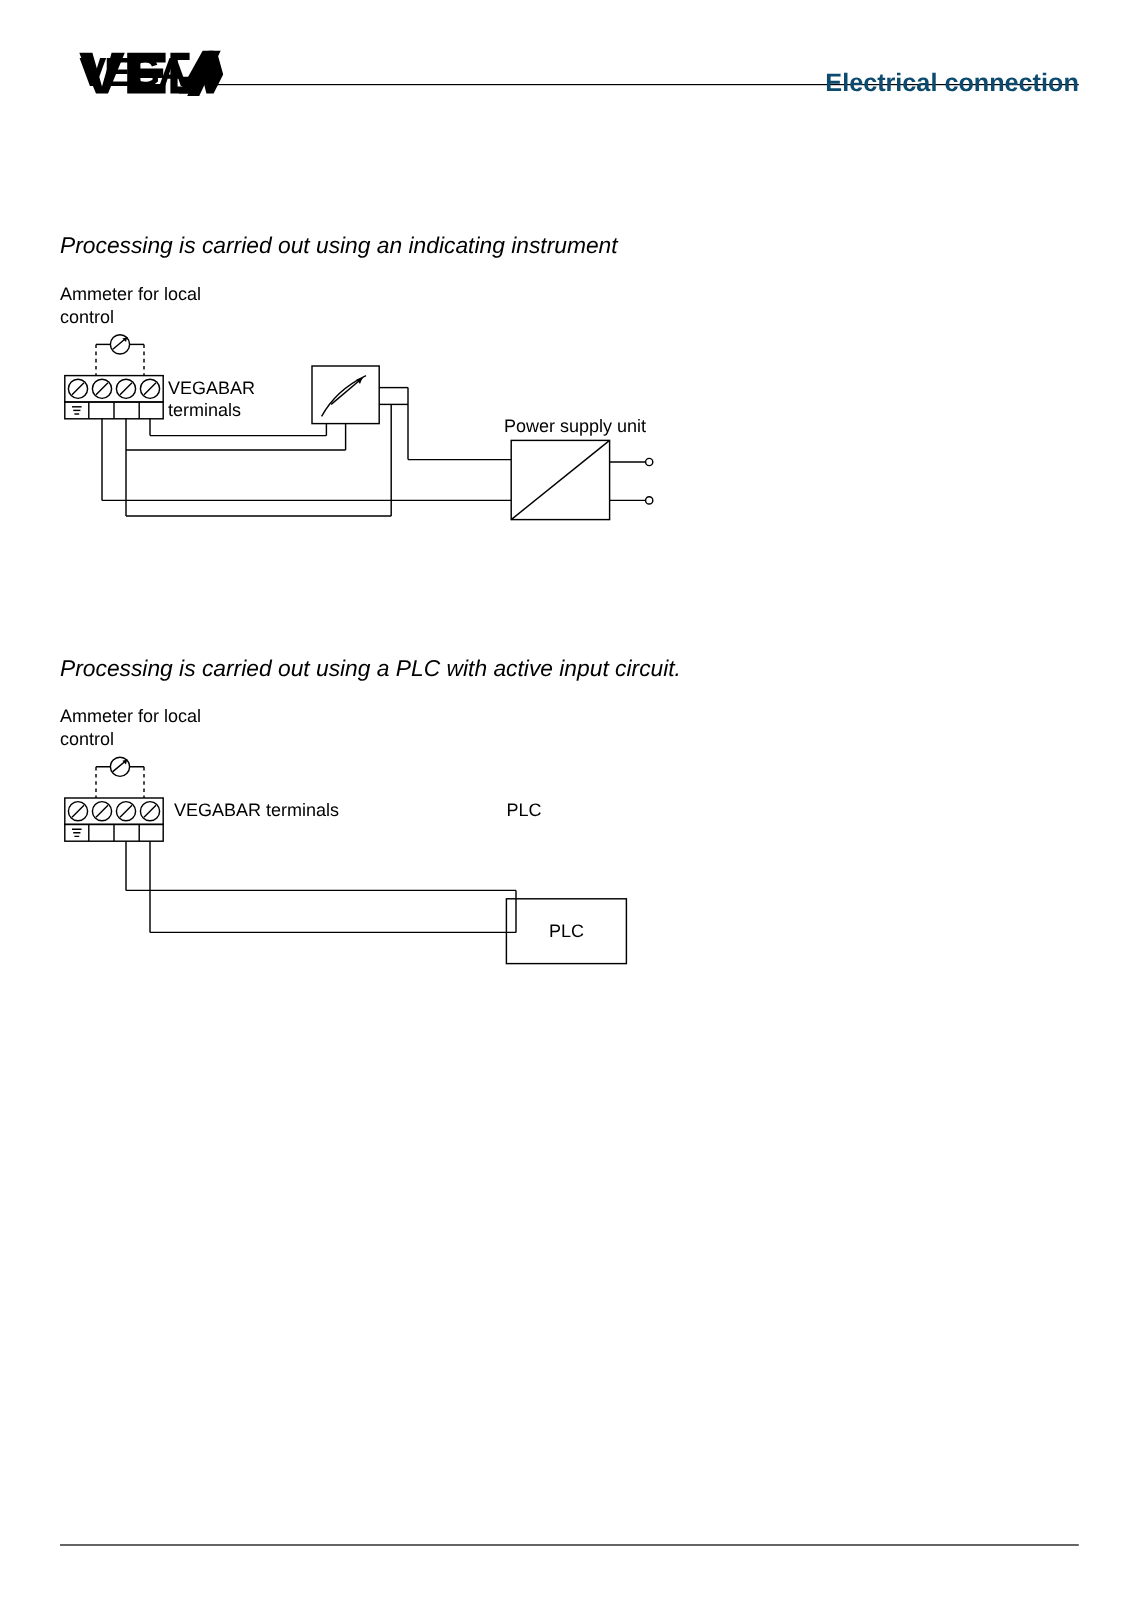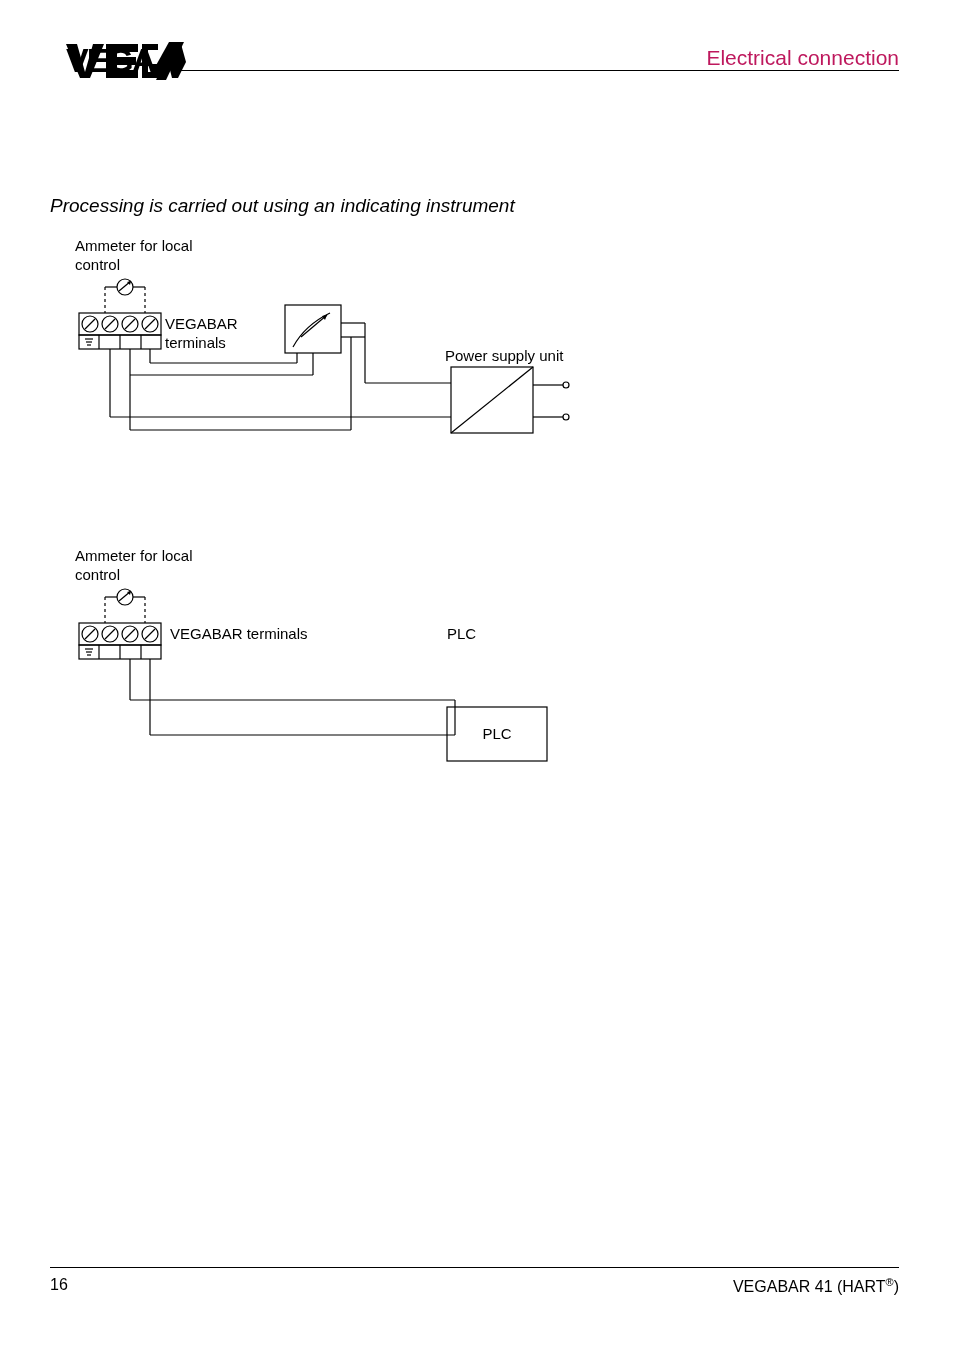--- a/index.html
+++ b/index.html
@@ -27,41 +27,40 @@
     position: absolute;
     left: 125px;
     right: 0;
     top: 24px;
     height: 1px;
     background: #000;
   }
   .header-title {
     position: absolute;
     right: 0;
-    top: 0;
+    top: 12px;
     font-size: 21px;
-    font-weight: normal;
-    color: #be185d;
+    font-weight: bold;
+    color: #0c4a6e;
   }
   .content {
     position: absolute;
     top: 195px;
     left: 50px;
     right: 55px;
   }
   .section-heading {
     font-size: 19px;
     font-weight: normal;
     margin-bottom: 20px;
     font-style: italic;
   }
   .diagram {
     position: relative;
     width: 100%;
-    margin-left: 25px;
   }
   .d1 { height: 230px; margin-bottom: 80px; }
   .d2 { height: 230px; }
   .small-label {
     font-size: 15px;
     line-height: 1.25;
     position: absolute;
   }
   .footer {
     position: absolute;
@@ -182,20 +181,21 @@
         <circle cx="491" cy="110" r="3"></circle>
         <line x1="458" y1="142" x2="488" y2="142"></line>
         <circle cx="491" cy="142" r="3"></circle>
 
         <line x1="376" y1="142" x2="35" y2="142"></line>
         <line x1="35" y1="142" x2="35" y2="74"></line>
       </g>
     </svg>
   </div>
 
+  <div class="section-heading">Processing is carried out using a PLC with active input circuit.</div>
 
   <div class="diagram d2">
     <div class="small-label" style="left:0; top:0; width:150px;">Ammeter for local control</div>
     <div class="small-label" style="left:95px; top:78px;">VEGABAR terminals</div>
     <div class="small-label" style="left:372px; top:78px;">PLC</div>
 
     <svg width="520" height="220" style="position:absolute; left:0; top:38px;">
       <g stroke="#000" stroke-width="1.2" fill="none">
 
         <line x1="30" y1="12" x2="42" y2="12"></line>
@@ -236,19 +236,13 @@
         <rect x="372" y="122" width="100" height="54"></rect>
       </g>
       <text x="422" y="154" text-anchor="middle" font-family="Arial" font-size="15" fill="#000">PLC</text>
     </svg>
   </div>
 
 </div>
 
 <div class="footer">
   <div class="footer-rule"></div>
-  <div class="footer-text">
-    <span>16</span>
-    <span>
-      <span>VEGABAR 41 (HART</span><span class="sup">®</span><span>)</span>
-    </span>
-  </div>
 </div>
 
 </body></html>

